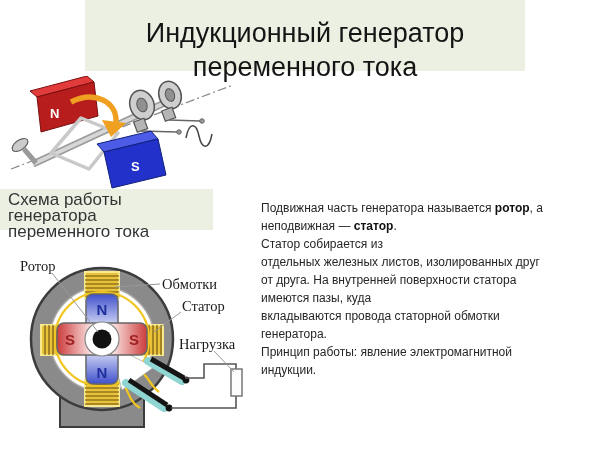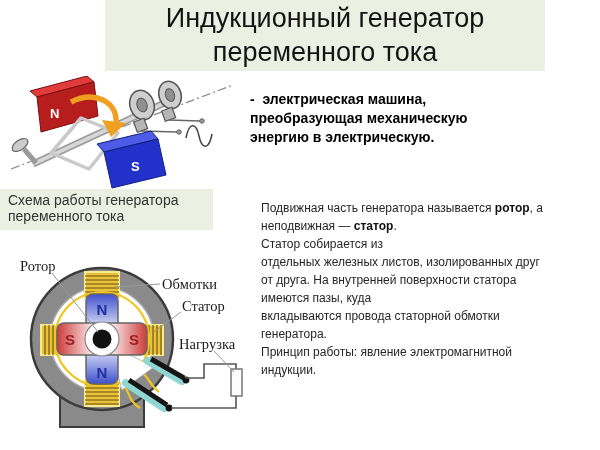--- a/index.html
+++ b/index.html
@@ -4,31 +4,31 @@
 <style>
   html,body{margin:0;padding:0;}
   .slide{
     position:relative;width:600px;height:450px;background:#ffffff;overflow:hidden;
     font-family:"Liberation Sans",sans-serif;color:#262626;
   }
   .title-band{
     position:absolute;left:85px;top:0;width:440px;height:71px;
     background:#ecf0e3;text-align:center;
     font-size:27px;line-height:34px;color:#141414;
-    white-space:pre-line;padding-top:1px;box-sizing:border-box;margin-left:20px;
+    white-space:pre-line;padding-top:16px;box-sizing:border-box;
   }
   .definition{
     position:absolute;left:250px;top:90px;width:240px;
     font-size:14px;font-weight:bold;line-height:19px;color:#000;
     white-space:pre-line;
   }
   .scheme-caption{
     position:absolute;left:0;top:189px;width:213px;height:41px;
     background:#ecf0e3;box-sizing:border-box;padding:3px 6px 0 8px;
-    font-size:14px;line-height:16px;color:#333;white-space:pre-line;
+    font-size:17px;line-height:16px;color:#333;white-space:pre-line;
   }
   .body-text{
     position:absolute;left:261px;top:199px;width:336px;
     font-size:12px;line-height:18px;color:#262626;white-space:pre-line;
   }
   .body-text b{color:#111;}
   .crank-svg{position:absolute;left:5px;top:76px;}
   .section-svg{position:absolute;left:2px;top:252px;}
   .svg-label{font-family:"Liberation Serif","DejaVu Serif",serif;font-size:14.5px;fill:#1a1a1a;}
   .pole-letter{font-family:"Liberation Sans",sans-serif;font-size:15px;font-weight:bold;text-anchor:middle;}
@@ -85,23 +85,20 @@
       <polygon points="99,76 153,63 161,99 107,112" fill="#2131c9" stroke="#10207a" stroke-width="1"></polygon>
       <text x="126" y="95" class="magnet-letter">S</text>
     </g>
 
     <g>
       <path d="M 66 26 C 90 14 112 26 111 46" fill="none" stroke="#f0a020" stroke-width="5.5"></path>
       <polygon points="106,61 121,47 97,44" fill="#f0a020"></polygon>
     </g>
   </svg>
 
-  <div class="definition">-&nbsp; электрическая машина,
-преобразующая механическую
-энергию в электрическую.</div>
 
   <div class="scheme-caption">Схема работы генератора
 переменного тока</div>
 
   <svg class="section-svg" width="255" height="196" viewBox="0 0 255 196">
     <defs>
       <linearGradient id="blueGrad" x1="0" y1="0" x2="0" y2="1">
         <stop offset="0%" stop-color="#4050cc"></stop>
           <stop offset="38%" stop-color="#dde2f8"></stop>
         <stop offset="62%" stop-color="#dde2f8"></stop>

